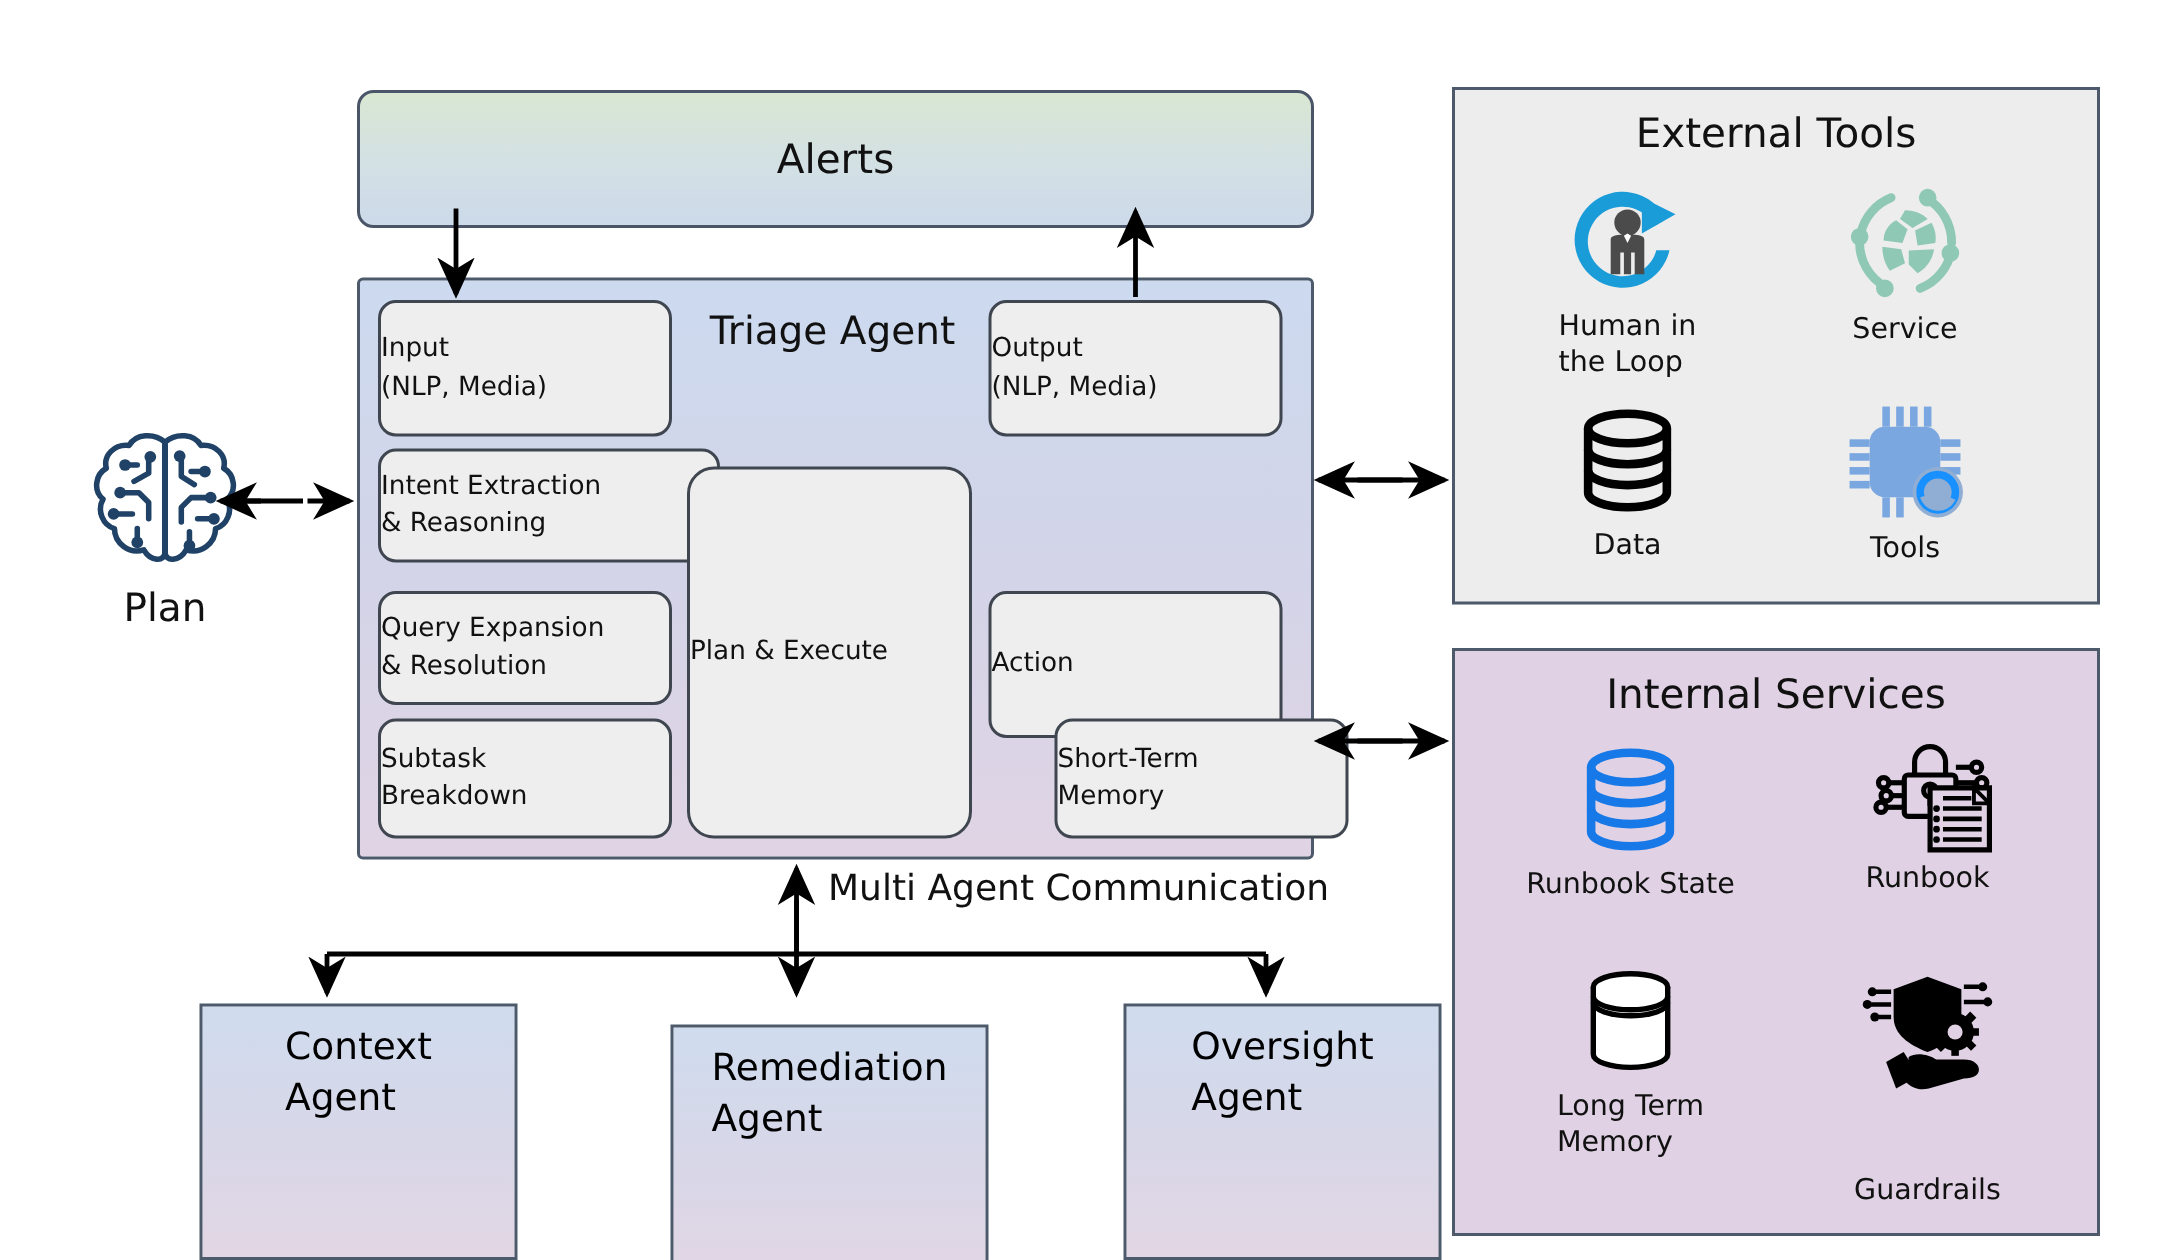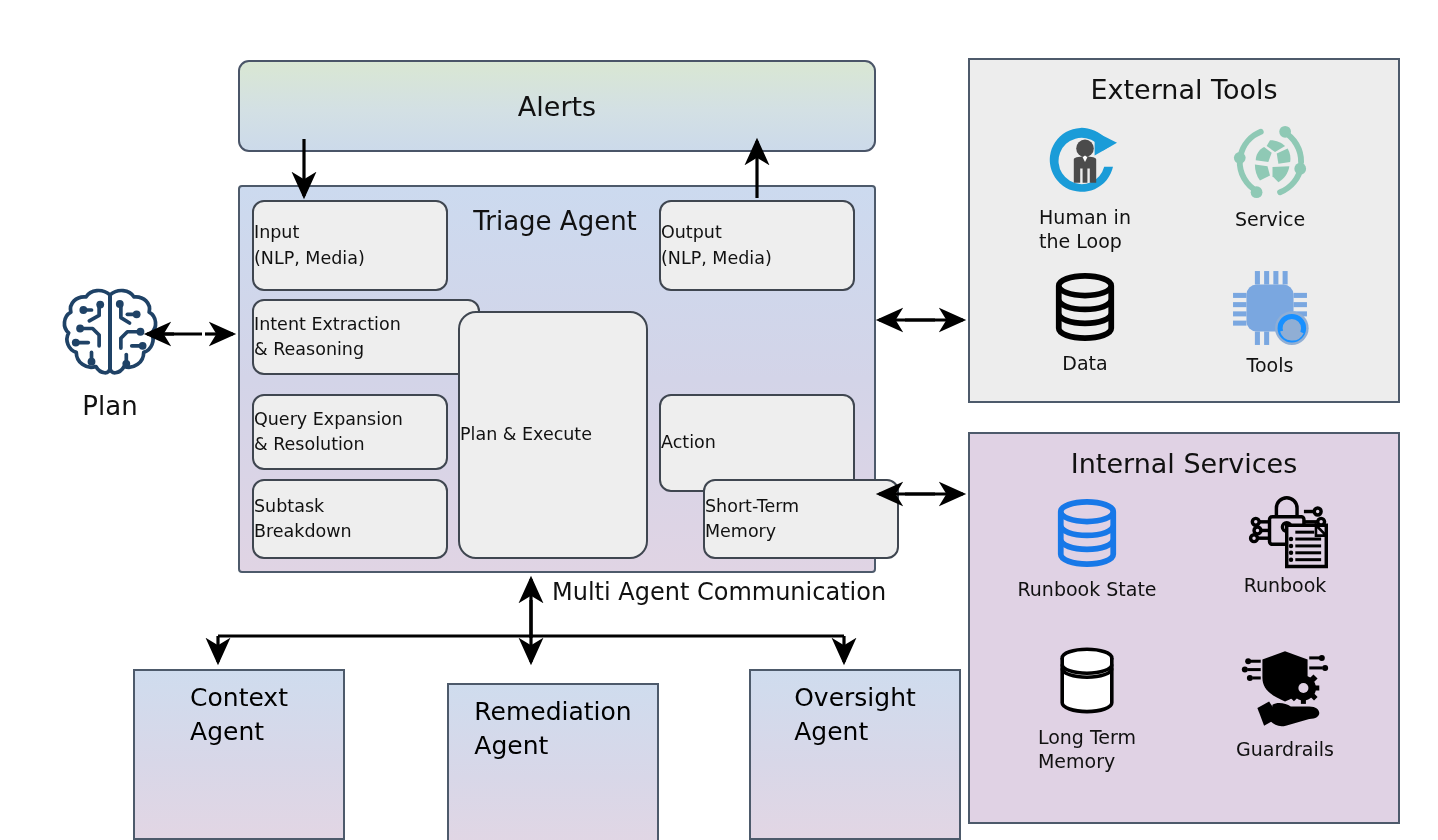--- a/index.html
+++ b/index.html
@@ -292,21 +292,21 @@
         <g fill="#ffffff" stroke="#000" stroke-width="4.5">
           <ellipse cx="50" cy="20" rx="31" ry="11"></ellipse>
           <path d="M19 20 L19 76 A31 11 0 0 0 81 76 L81 20"></path>
           <path d="M19 28 A31 11 0 0 0 81 28" fill="none"></path>
           <path d="M19 33 A31 11 0 0 0 81 33" fill="none"></path>
         </g>
       </svg>
       <div class="tool-label">Long Term<br>Memory</div>
     </div>
 
-    <div class="tool-cell" style="left:230px; top:208px; width:170px;">
+    <div class="tool-cell" style="left:230px; top:208px; width:170px;gap:44px;">
       <svg width="92" height="92" viewBox="0 0 110 100">
         <g fill="#000">
           <path d="M55 6 L82 16 L82 38 C82 52,70 60,55 66 C40 60,28 52,28 38 L28 16 Z"></path>
           <circle cx="77" cy="50" r="15"></circle>
         </g>
         <g fill="#e0d2e4">
           <circle cx="77" cy="50" r="6"></circle>
         </g>
         <g fill="#000">
           <rect x="74" y="31" width="6" height="8"></rect>

